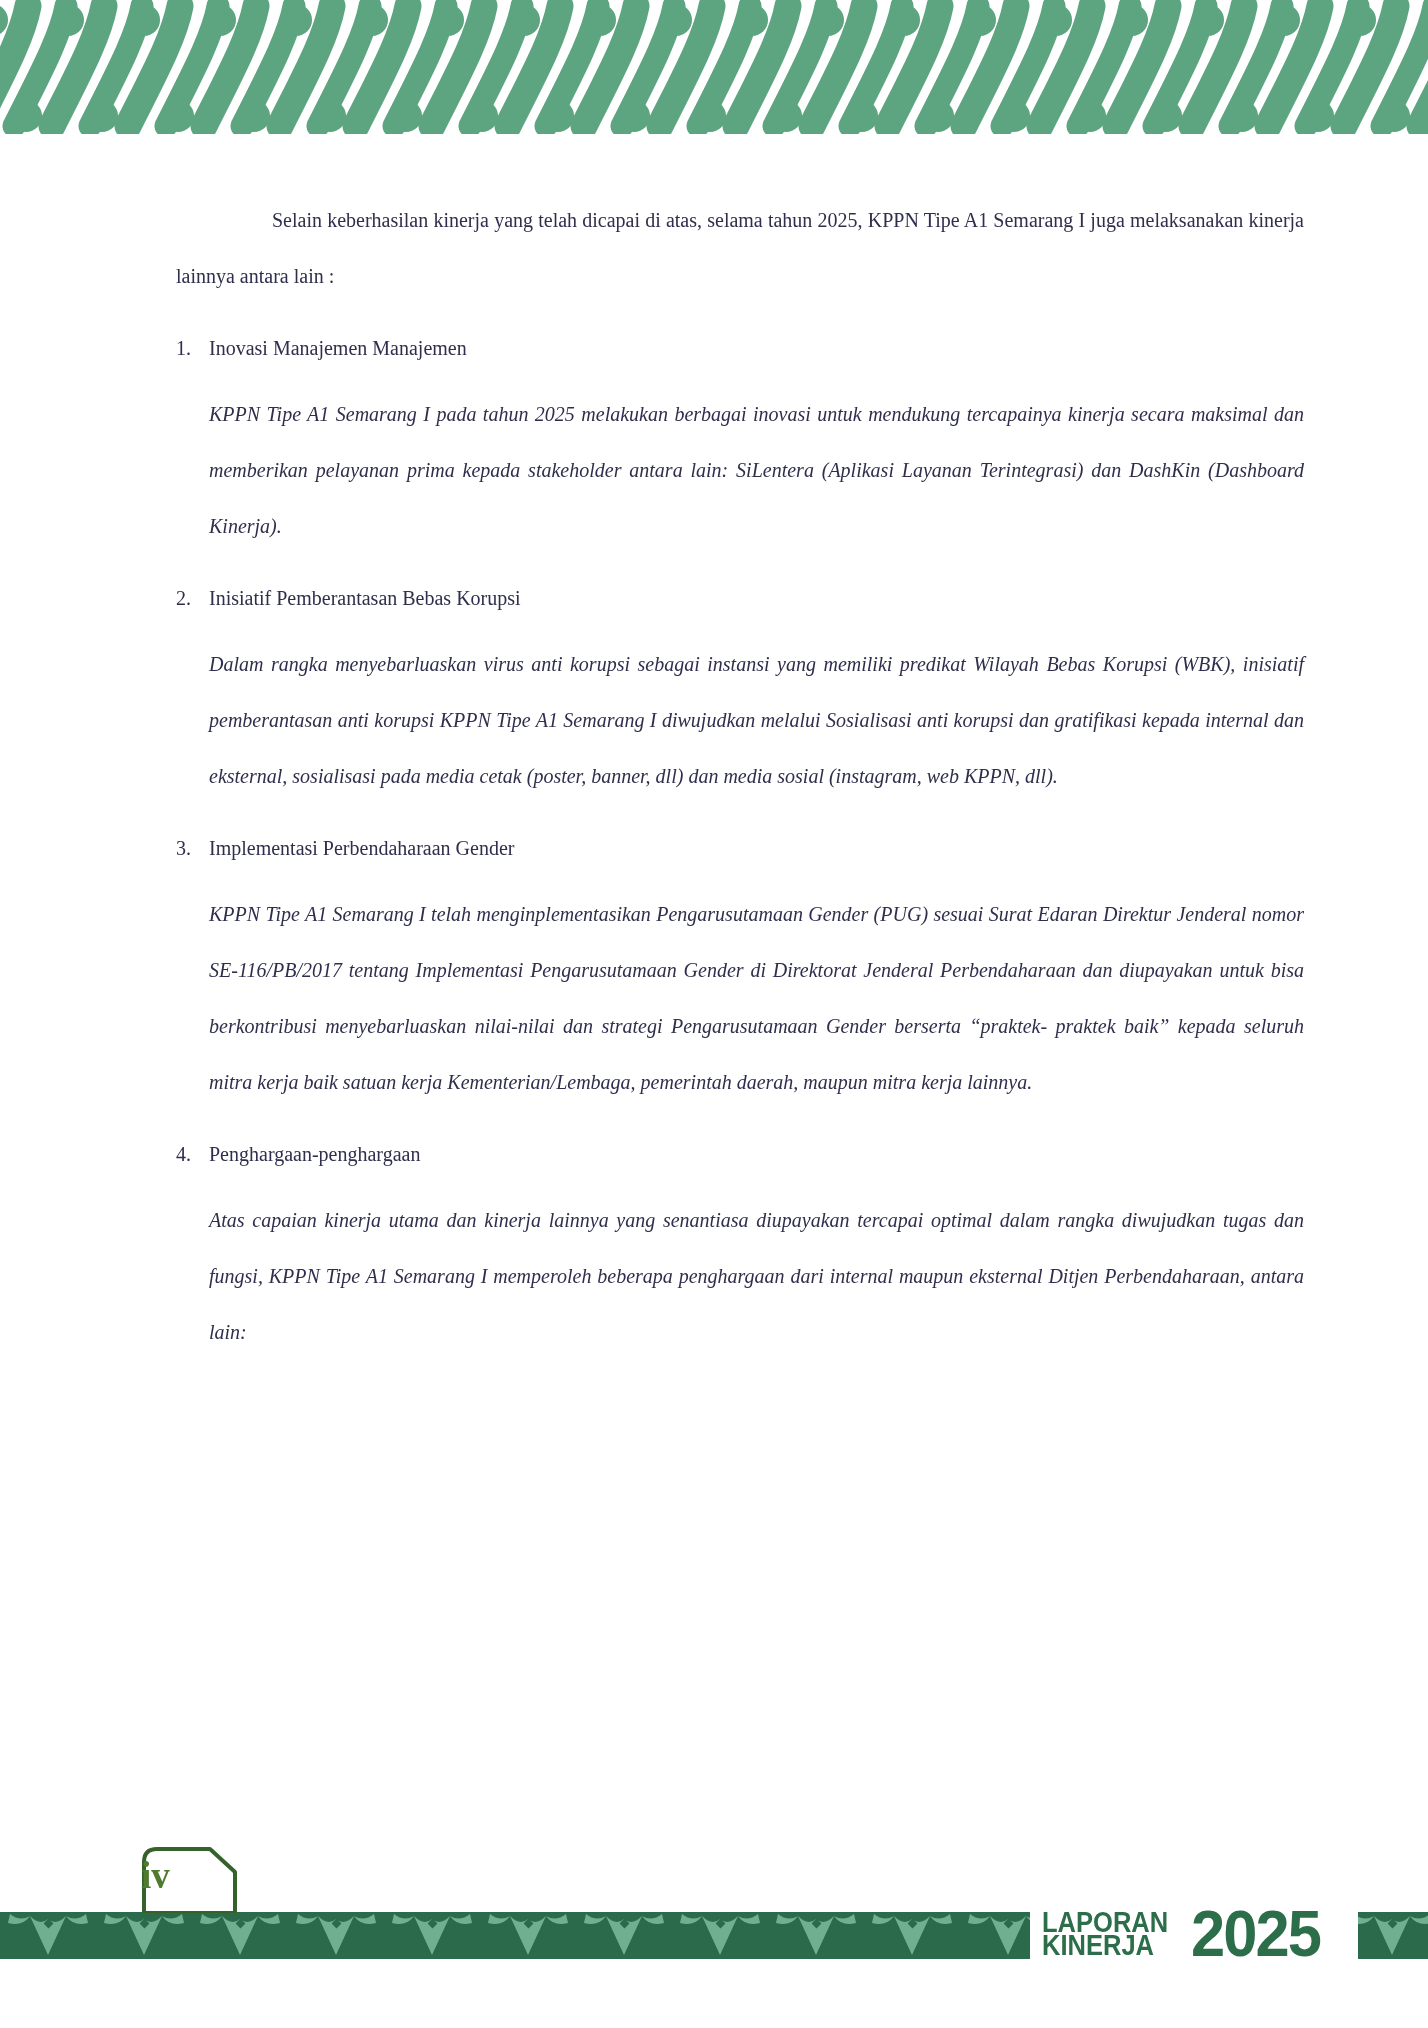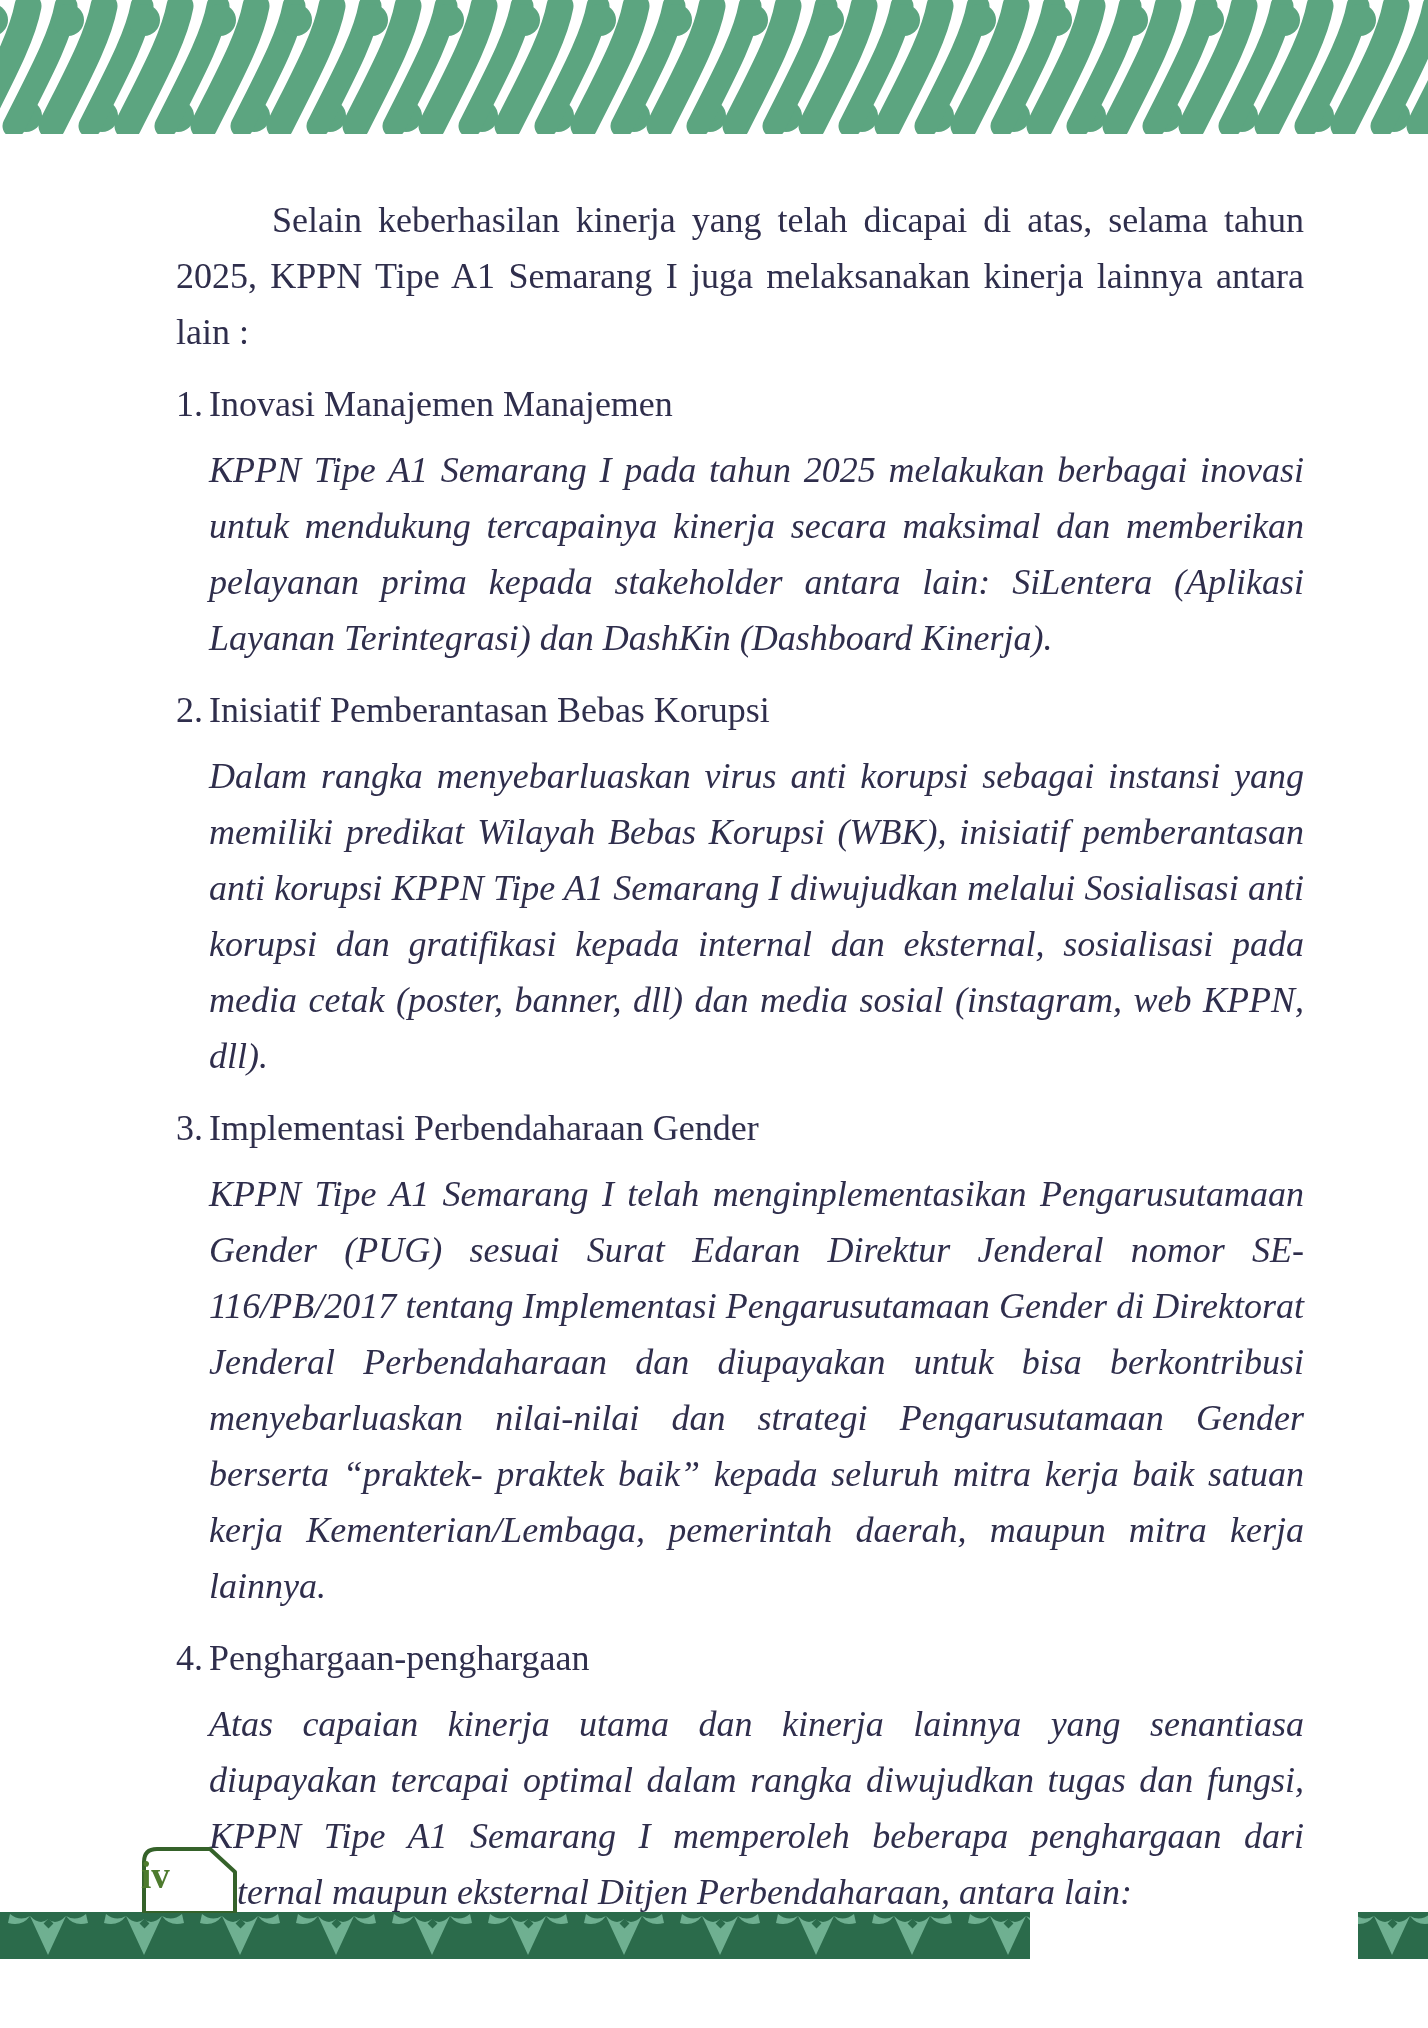--- a/index.html
+++ b/index.html
@@ -5,21 +5,21 @@
   html,body { margin:0; padding:0; }
   body { width:1428px; height:2028px; background:#ffffff; font-family:"Liberation Serif", serif; }
   .page { position:relative; width:1428px; height:2028px; background:#ffffff; overflow:hidden; }
 
   
   .top-pattern { position:absolute; top:0; left:0; }
 
   
   .content {
     position:absolute; left:176px; top:192px; width:1128px;
-    font-size:36px; line-height:56px; color:#2f2e4c;
+    font-size:20px; line-height:56px; color:#2f2e4c;
   }
   .intro { margin:0 0 16px 0; text-indent:96px; text-align:justify; }
   .item { margin:0; }
   .item-heading { display:flex; margin:16px 0 10px 0; }
   .item-number { flex:0 0 33px; }
   .item-title { flex:1; }
   .item-body { margin:0 0 0 33px; text-align:justify;font-style:italic; }
 
   
   .footer-band { position:absolute; left:0; top:1912px; }
@@ -122,20 +122,27 @@
         <path d="M48,43 L30,4 Q40,14 48,7 Q56,14 66,4 Z" fill="#6fb091"></path>
         <rect x="45" y="8" width="7" height="7" transform="rotate(45 48.5 11.5)" fill="#2b6b4b"></rect>
         <path d="M10,2 Q20,10 30,4 Q22,15 8,11 Z" fill="#6fb091"></path>
         <path d="M86,2 Q76,10 66,4 Q74,15 88,11 Z" fill="#6fb091"></path>
       </pattern>
     </defs>
     <rect x="0" y="0" width="1030" height="47" fill="url(#bandpat)"></rect>
     <rect x="1358" y="0" width="70" height="47" fill="url(#bandpat)"></rect>
   </svg>
 
+  <div class="brand">
+    <div class="brand-stack">
+      <span>LAPORAN</span>
+      <span>KINERJA</span>
+    </div>
+    <div class="brand-year">2025</div>
+  </div>
 
   <div class="page-badge">
     <svg width="97" height="67" viewBox="0 0 97 67" aria-hidden="true">
       <path d="M16,3 H69 L94,26 V67 H3 V16 Q3,3 16,3 Z" fill="#ffffff" stroke="#35622a" stroke-width="4" stroke-linejoin="round"></path>
     </svg>
     <span class="num">iv</span>
   </div>
 
 </div>
 

